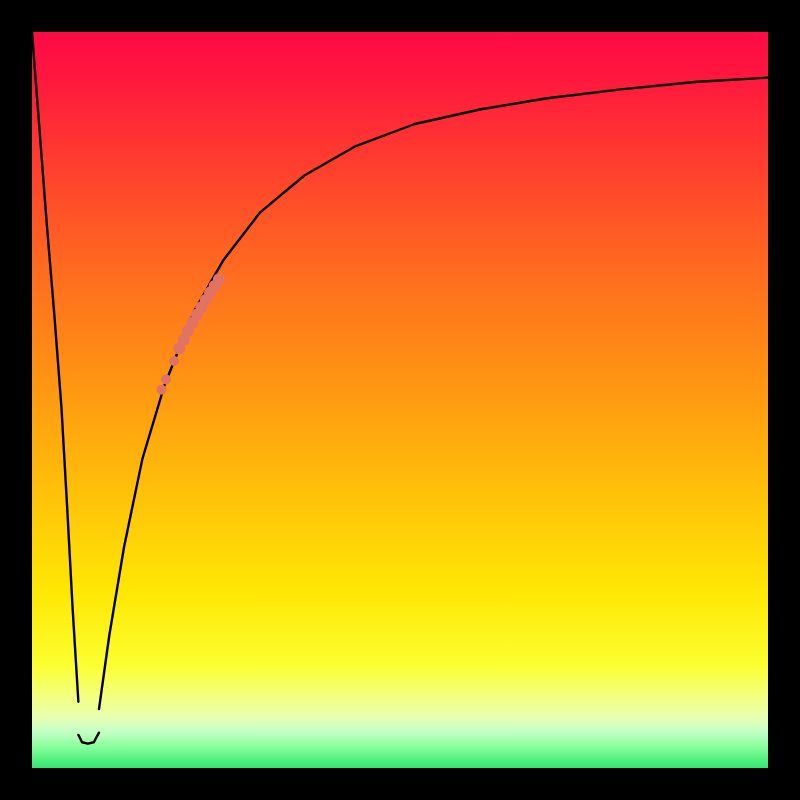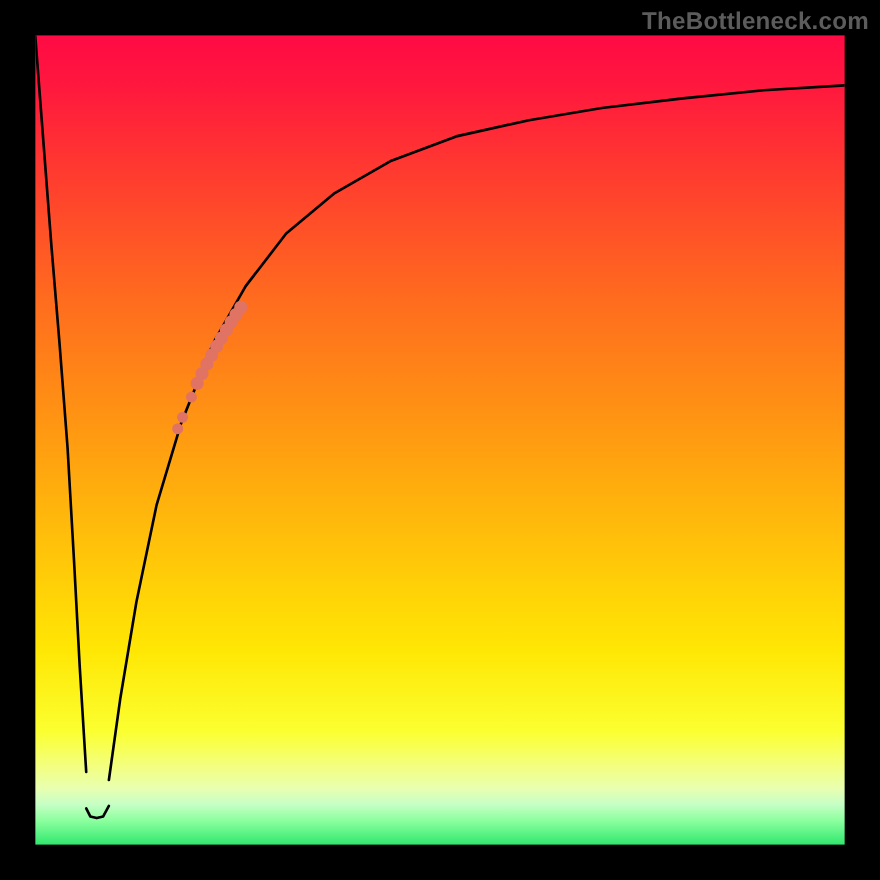--- a/index.html
+++ b/index.html
@@ -85,14 +85,13 @@
           <circle cx="178.11" cy="260.54" r="6" fill="#e07363"></circle>
           <circle cx="182.53" cy="253.92" r="6" fill="#e07363"></circle>
           <circle cx="186.94" cy="247.30" r="6" fill="#e07363"></circle>
           <circle cx="142.05" cy="328.99" r="5" fill="#e07363"></circle>
           <circle cx="133.95" cy="347.39" r="5" fill="#e07363"></circle>
           <circle cx="129.54" cy="357.70" r="5" fill="#e07363"></circle>
         </g>
     </svg>
   </div>
 
-  <div class="watermark">TheBottleneck.com</div>
 </div>
 
 </body></html>

